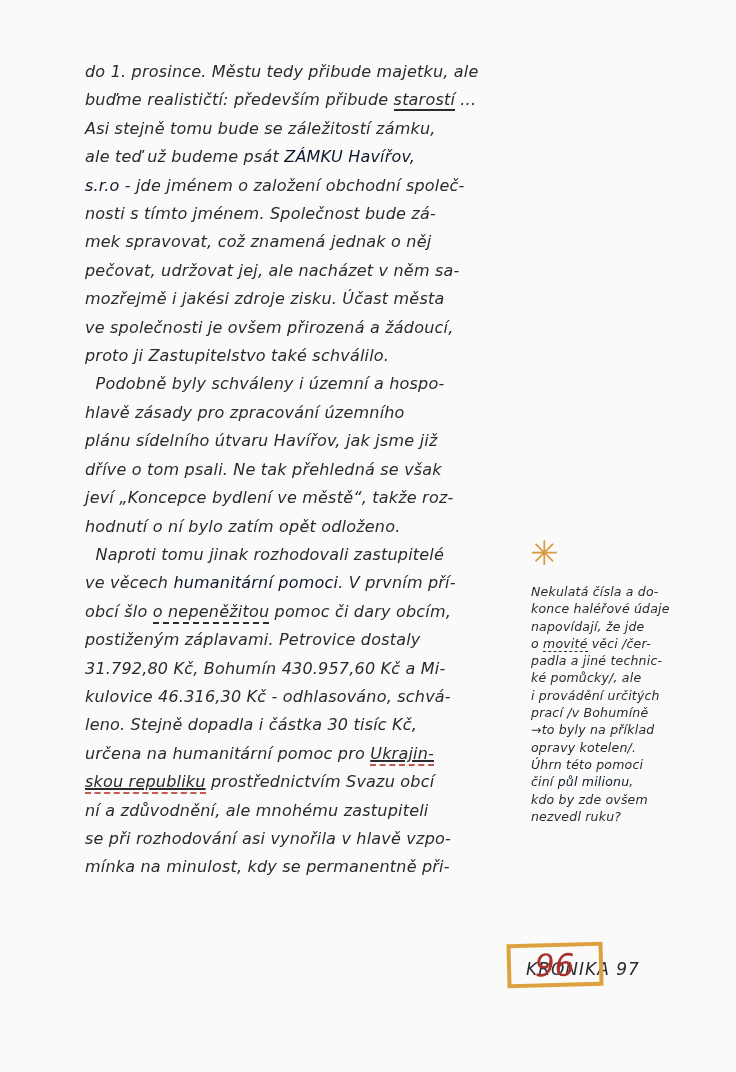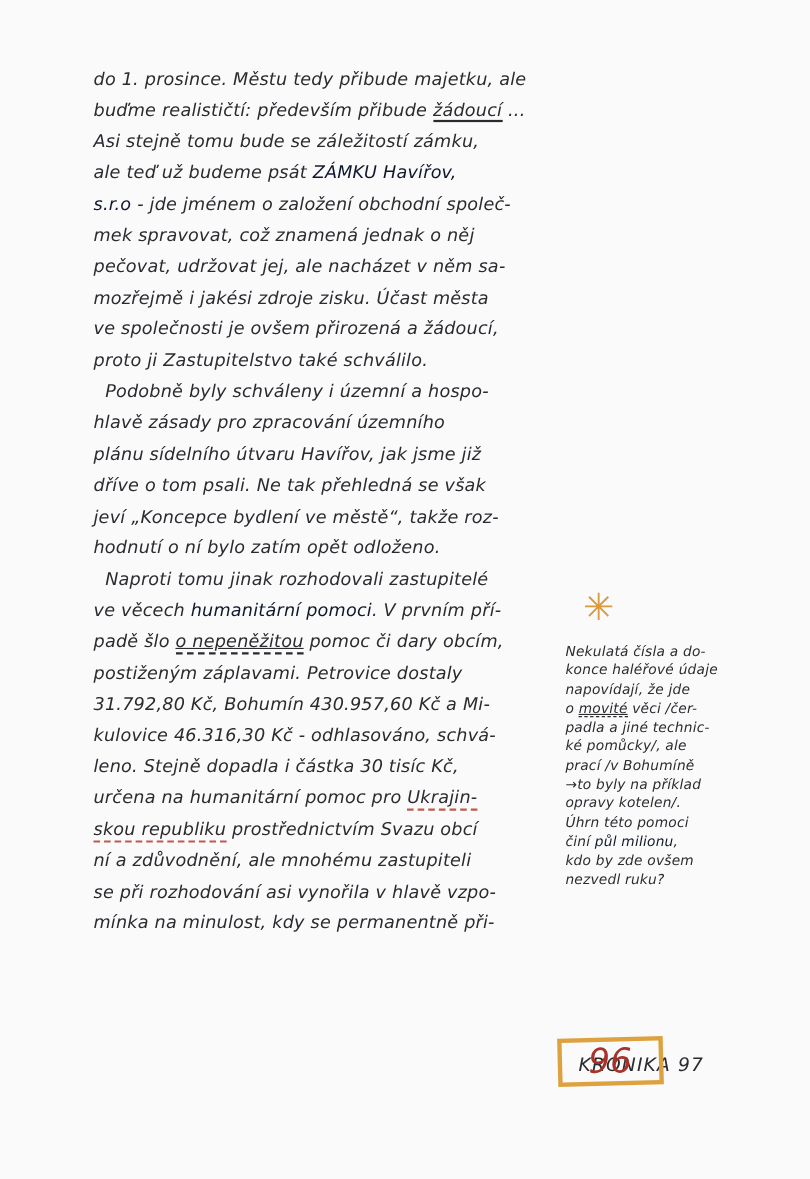--- a/index.html
+++ b/index.html
@@ -15,32 +15,32 @@
   
   .main-text {
     position:absolute; left:85px; top:58px; width:480px;
     font-style:italic; font-size:16px; line-height:28.4px;
     letter-spacing:0.2px; color:#2a2a2f;
   }
   .line { white-space:nowrap; }
   .seg { display:inline; }
   .s-r { color:#0f172a; }
   .s-u { border-bottom:2px solid #2a2a2f; }
-  .s-d { border-bottom:2px dashed #2a2a2f; padding-bottom:1px;text-decoration:underline; }
+  .s-d { border-bottom:2px dashed #2a2a2f; padding-bottom:1px; }
   .s-x {
-    text-decoration-color:#2a2a2f; text-decoration-thickness:1.5px;
+    text-decoration:underline; text-decoration-color:#2a2a2f; text-decoration-thickness:1.5px;
     border-bottom:2px dashed #c0594f; padding-bottom:1px;
   }
   
   .star {
     position:absolute; left:530px; top:536px;
     color:#d99b3c; font-size:34px; line-height:34px; font-style:normal;
   }
   .margin-note {
-    position:absolute; left:514px; top:583px; width:192px;
+    position:absolute; left:531px; top:583px; width:192px;
     font-style:italic; font-size:12.5px; line-height:17.3px;
     letter-spacing:0.2px; color:#2a2a2f;
   }
   .margin-note .s-d { border-bottom:1.5px dashed #2a2a2f; padding-bottom:0; }
   
   .chronicle-label {
     position:absolute; left:526px; top:922px;
     font-style:italic; font-size:17px; letter-spacing:1px; color:#2a2a2f;margin-top:37px;
   }
   .page-number-box {
@@ -54,58 +54,60 @@
     transform:rotate(1deg);
   }
 </style>
 </head>
 <body>
 
 <div class="page">
 
   <div class="main-text" id="main-text">
       <div class="line"><span class="seg s-n">do 1. prosince. Městu tedy přibude majetku, ale</span></div>
-      <div class="line"><span class="seg s-n">buďme realističtí: především přibude </span><span class="seg s-u">žádoucí</span><span class="seg s-n"> ...</span></div>
+      <div class="line"><span class="seg s-n">buďme realističtí: především přibude </span><span class="seg s-u">starostí</span><span class="seg s-n"> ...</span></div>
       <div class="line"><span class="seg s-n">Asi stejně tomu bude se záležitostí zámku,</span></div>
       <div class="line"><span class="seg s-n">ale teď už budeme psát </span><span class="seg s-r">ZÁMKU Havířov,</span></div>
       <div class="line"><span class="seg s-r">s.r.o</span><span class="seg s-n"> - jde jménem o založení obchodní společ-</span></div>
+      <div class="line"><span class="seg s-n">nosti s tímto jménem. Společnost bude zá-</span></div>
       <div class="line"><span class="seg s-n">mek spravovat, což znamená jednak o něj</span></div>
       <div class="line"><span class="seg s-n">pečovat, udržovat jej, ale nacházet v něm sa-</span></div>
       <div class="line"><span class="seg s-n">mozřejmě i jakési zdroje zisku. Účast města</span></div>
       <div class="line"><span class="seg s-n">ve společnosti je ovšem přirozená a žádoucí,</span></div>
       <div class="line"><span class="seg s-n">proto ji Zastupitelstvo také schválilo.</span></div>
       <div class="line"><span class="seg s-n">&nbsp;&nbsp;Podobně byly schváleny i územní a hospo-</span></div>
       <div class="line"><span class="seg s-n">hlavě zásady pro zpracování územního</span></div>
       <div class="line"><span class="seg s-n">plánu sídelního útvaru Havířov, jak jsme již</span></div>
       <div class="line"><span class="seg s-n">dříve o tom psali. Ne tak přehledná se však</span></div>
       <div class="line"><span class="seg s-n">jeví „Koncepce bydlení ve městě“, takže roz-</span></div>
       <div class="line"><span class="seg s-n">hodnutí o ní bylo zatím opět odloženo.</span></div>
       <div class="line"><span class="seg s-n">&nbsp;&nbsp;Naproti tomu jinak rozhodovali zastupitelé</span></div>
       <div class="line"><span class="seg s-n">ve věcech </span><span class="seg s-r">humanitární pomoci</span><span class="seg s-n">. V prvním pří-</span></div>
-      <div class="line"><span class="seg s-n">padě šlo </span><span class="seg s-d">o nepeněžitou</span><span class="seg s-n"> pomoc či dary obcím,</span></div>
+      <div class="line"><span class="seg s-n">obcí šlo </span><span class="seg s-d">o nepeněžitou</span><span class="seg s-n"> pomoc či dary obcím,</span></div>
       <div class="line"><span class="seg s-n">postiženým záplavami. Petrovice dostaly</span></div>
       <div class="line"><span class="seg s-n">31.792,80 Kč, Bohumín 430.957,60 Kč a Mi-</span></div>
       <div class="line"><span class="seg s-n">kulovice 46.316,30 Kč - odhlasováno, schvá-</span></div>
       <div class="line"><span class="seg s-n">leno. Stejně dopadla i částka 30 tisíc Kč,</span></div>
       <div class="line"><span class="seg s-n">určena na humanitární pomoc pro </span><span class="seg s-x">Ukrajin-</span></div>
       <div class="line"><span class="seg s-x">skou republiku</span><span class="seg s-n"> prostřednictvím Svazu obcí</span></div>
       <div class="line"><span class="seg s-n">ní a zdůvodnění, ale mnohému zastupiteli</span></div>
       <div class="line"><span class="seg s-n">se při rozhodování asi vynořila v hlavě vzpo-</span></div>
       <div class="line"><span class="seg s-n">mínka na minulost, kdy se permanentně při-</span></div>
     </div>
 
   <div class="star">✳</div>
 
   <div class="margin-note" id="margin-note-text">
       <div class="line"><span class="seg s-n">Nekulatá čísla a do-</span></div>
       <div class="line"><span class="seg s-n">konce haléřové údaje</span></div>
       <div class="line"><span class="seg s-n">napovídají, že jde</span></div>
       <div class="line"><span class="seg s-n">o </span><span class="seg s-d">movité</span><span class="seg s-n"> věci /čer-</span></div>
       <div class="line"><span class="seg s-n">padla a jiné technic-</span></div>
       <div class="line"><span class="seg s-n">ké pomůcky/, ale</span></div>
+      <div class="line"><span class="seg s-n">i provádění určitých</span></div>
       <div class="line"><span class="seg s-n">prací /v Bohumíně</span></div>
       <div class="line"><span class="seg s-n">→</span><span class="seg s-n">to byly na příklad</span></div>
       <div class="line"><span class="seg s-n">opravy kotelen/.</span></div>
       <div class="line"><span class="seg s-n">Úhrn této pomoci</span></div>
       <div class="line"><span class="seg s-n">činí </span><span class="seg s-r">půl milionu</span><span class="seg s-n">,</span></div>
       <div class="line"><span class="seg s-n">kdo by zde ovšem</span></div>
       <div class="line"><span class="seg s-n">nezvedl ruku?</span></div>
     </div>
 
   <div class="chronicle-label">KRONIKA 97</div>

